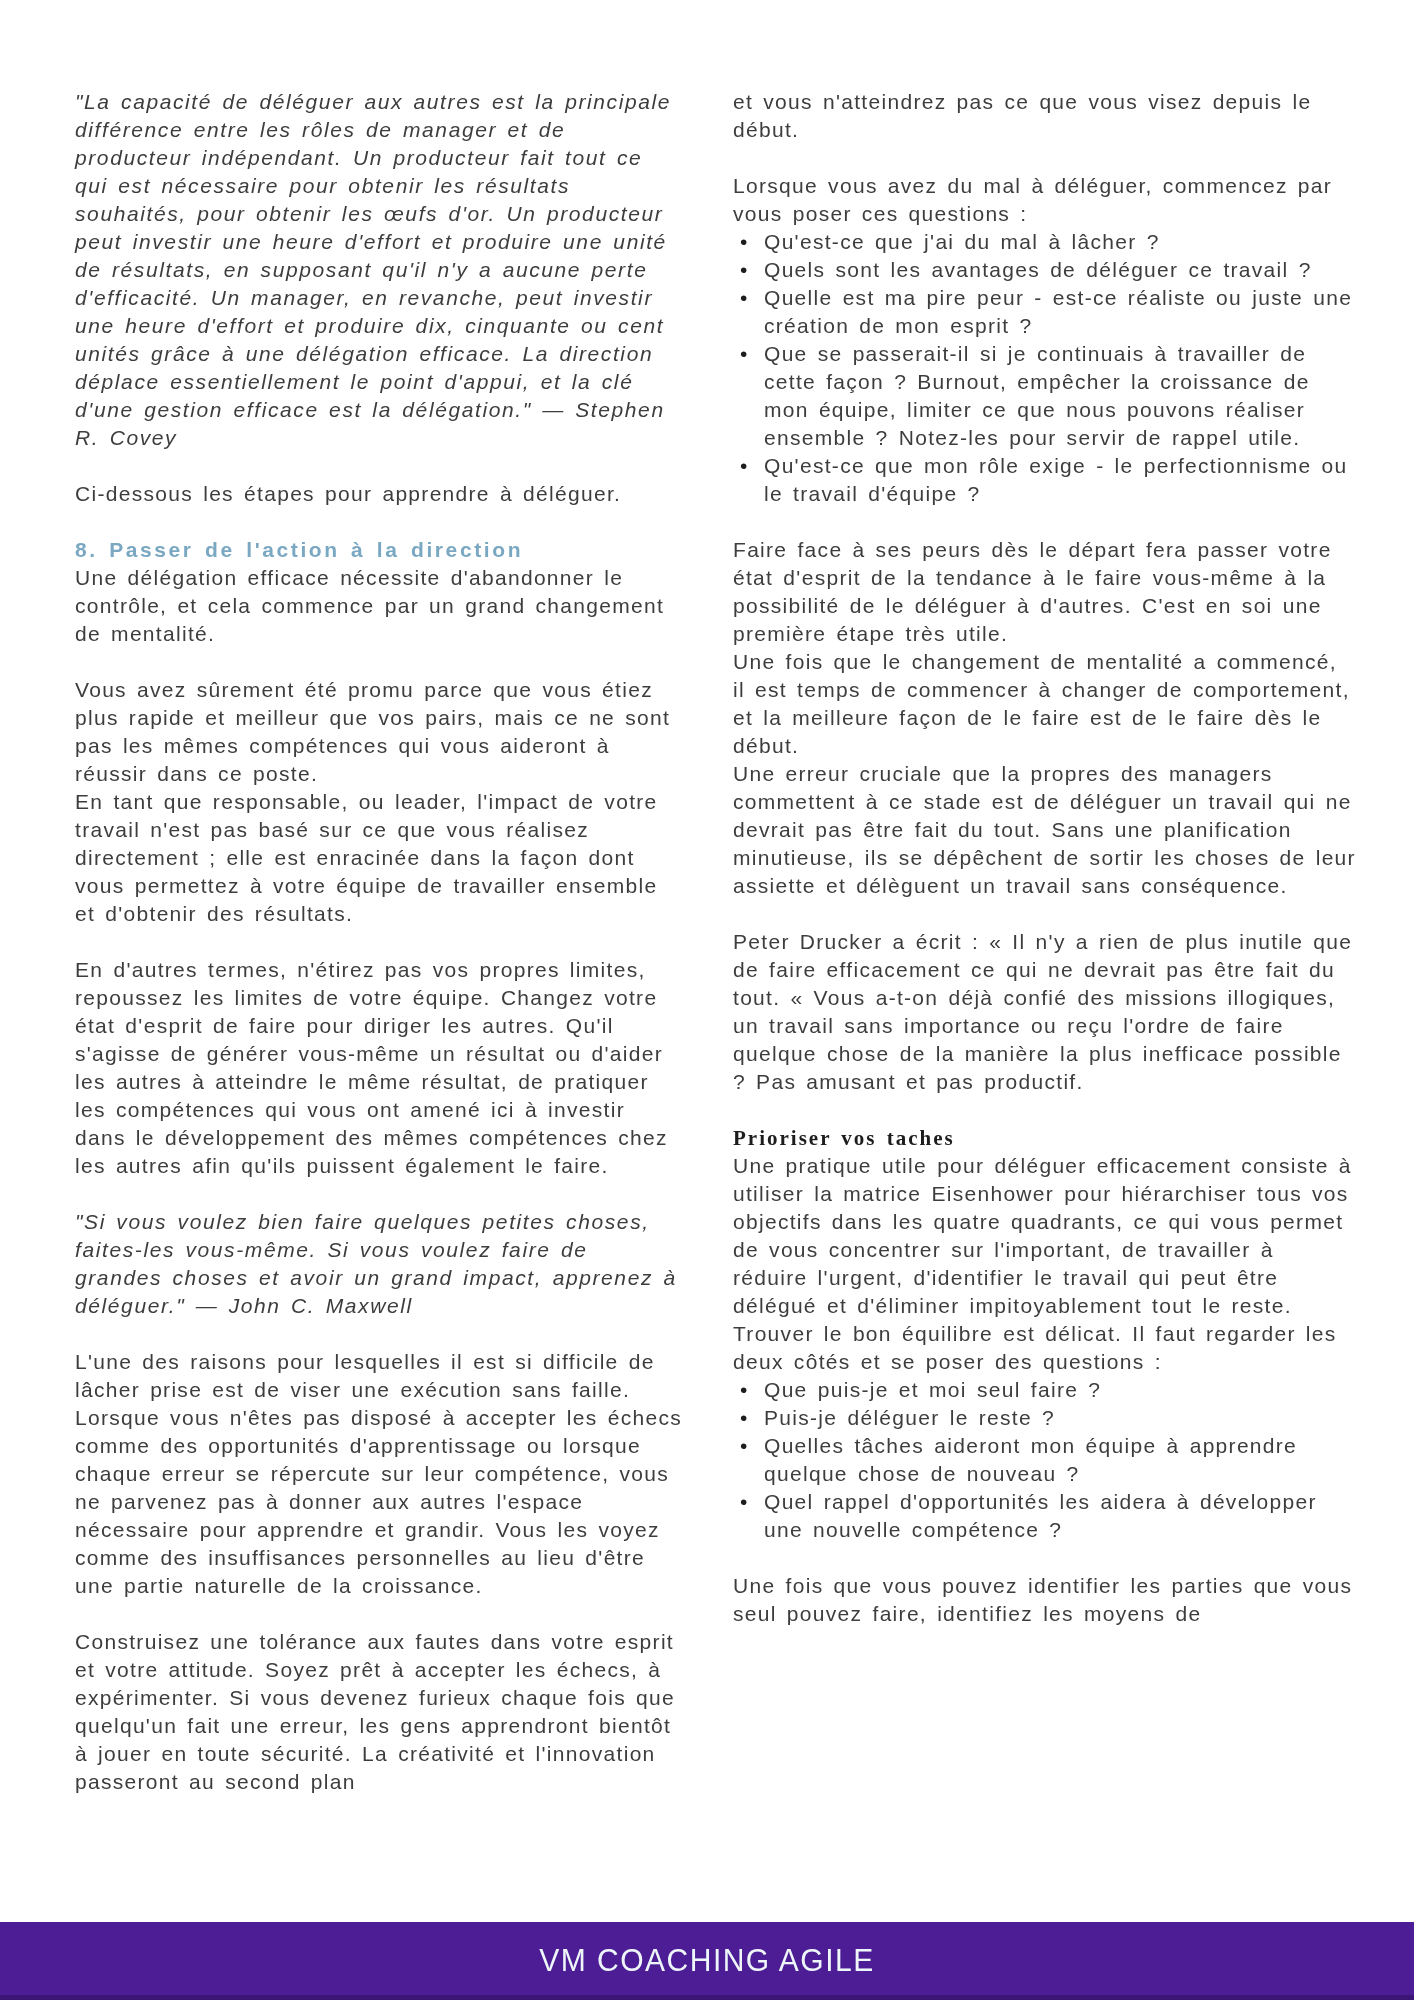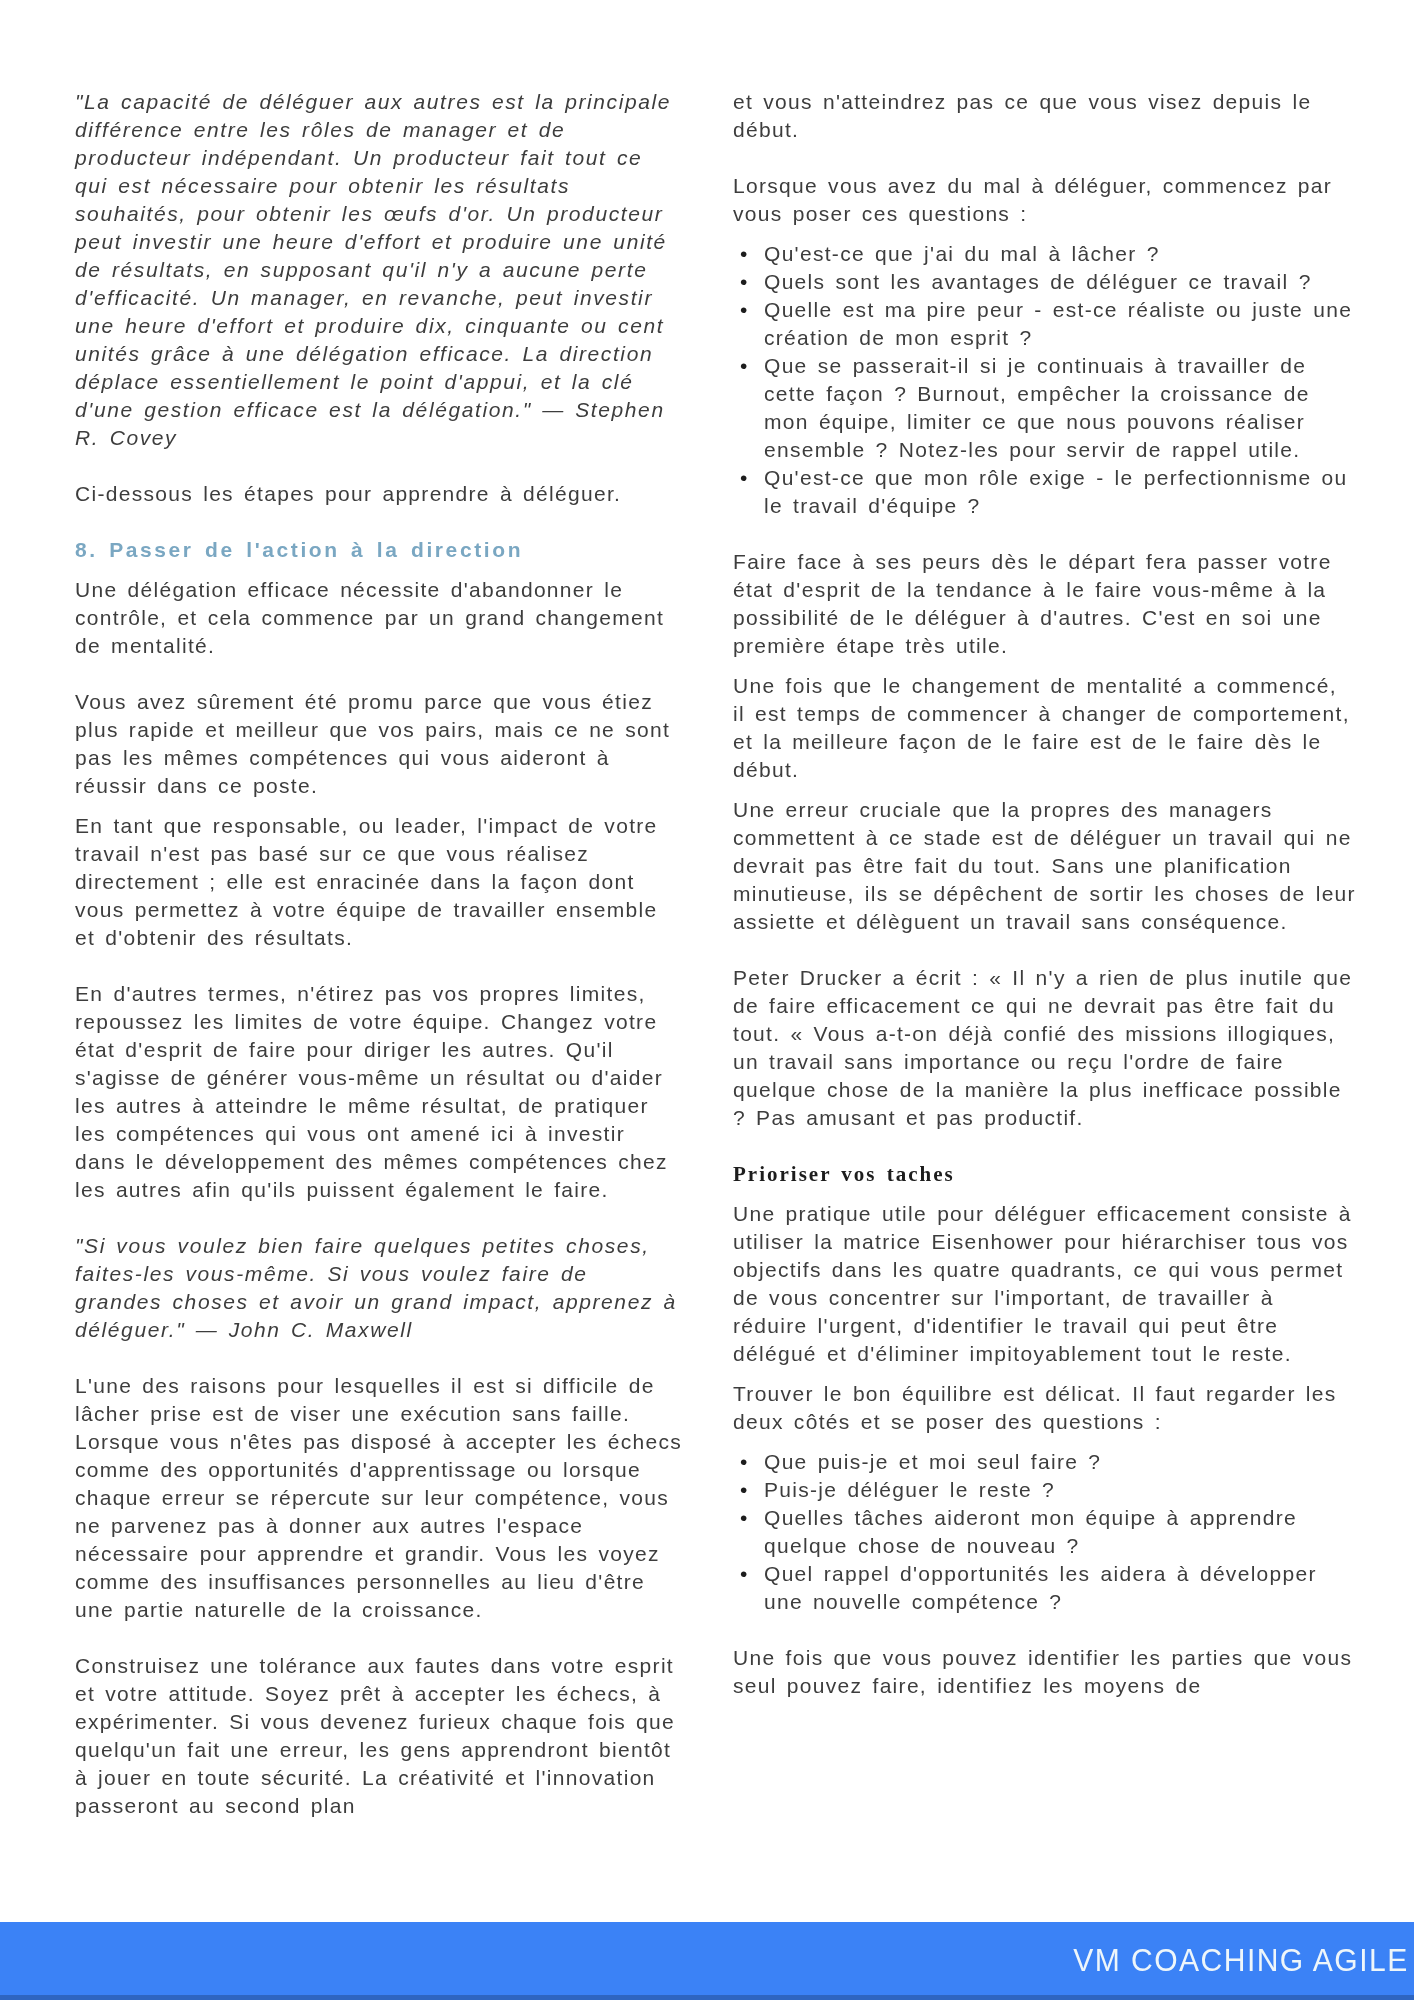--- a/index.html
+++ b/index.html
@@ -19,21 +19,21 @@
     box-sizing: border-box;
     display: flex;
     padding: 88px 0 0 75px;
     gap: 50px;
   }
   .col { box-sizing: border-box; }
   .col-left  { width: 608px; }
   .col-right { width: 624px; }
 
   .block { margin: 28px 0 0 0; }
-  .block.tight { margin-top: 12px; }
+  .block.tight { margin-top: 0; }
   .block:first-child { margin-top: 0; }
 
   .para, .quote, .bullet-list, .heading, .subheading {
     font-size: 21px;
     line-height: 28px;
     letter-spacing: 1.3px;
     word-spacing: 3px;
   }
   .quote {
     font-style: italic;
@@ -66,24 +66,24 @@
     top: 0;
     font-size: 21px;
     color: #1d1d1d;
   }
   .footer {
     position: absolute;
     left: 0;
     bottom: 0;
     width: 100%;
     height: 78px;
-    background: #3b82f6;
+    background: #4c1d95;
     display: flex;
     align-items: center;
-    justify-content: flex-end;
+    justify-content: center;
   }
   .footer::after {
     content: "";
     position: absolute;
     left: 0;
     bottom: 0;
     width: 100%;
     height: 5px;
     background: rgba(0, 0, 0, 0.22);
   }

